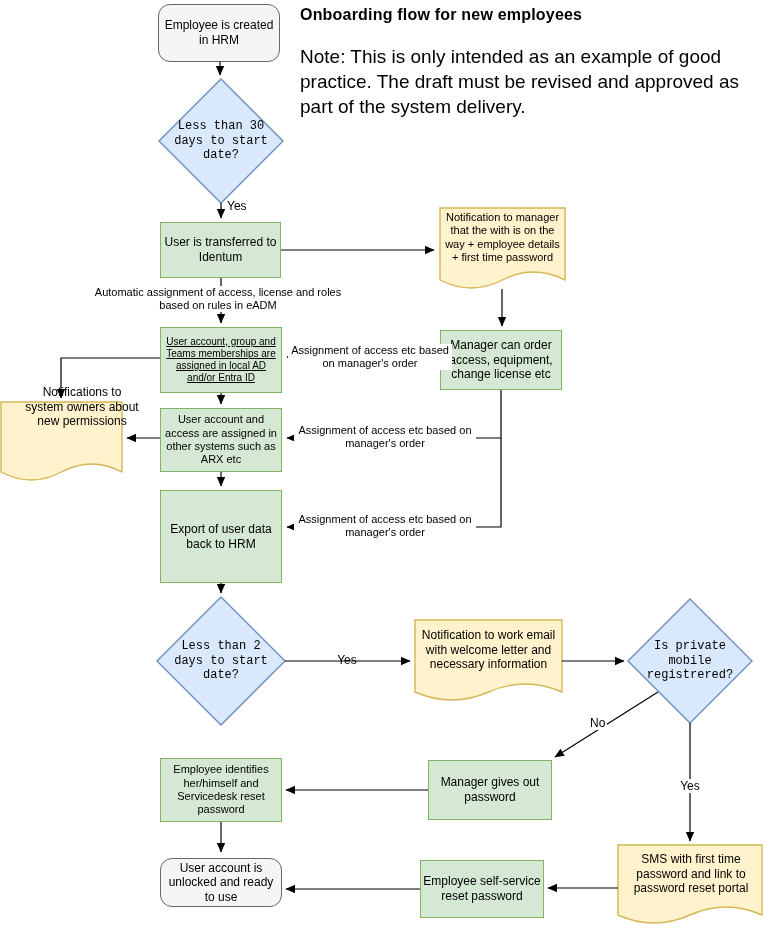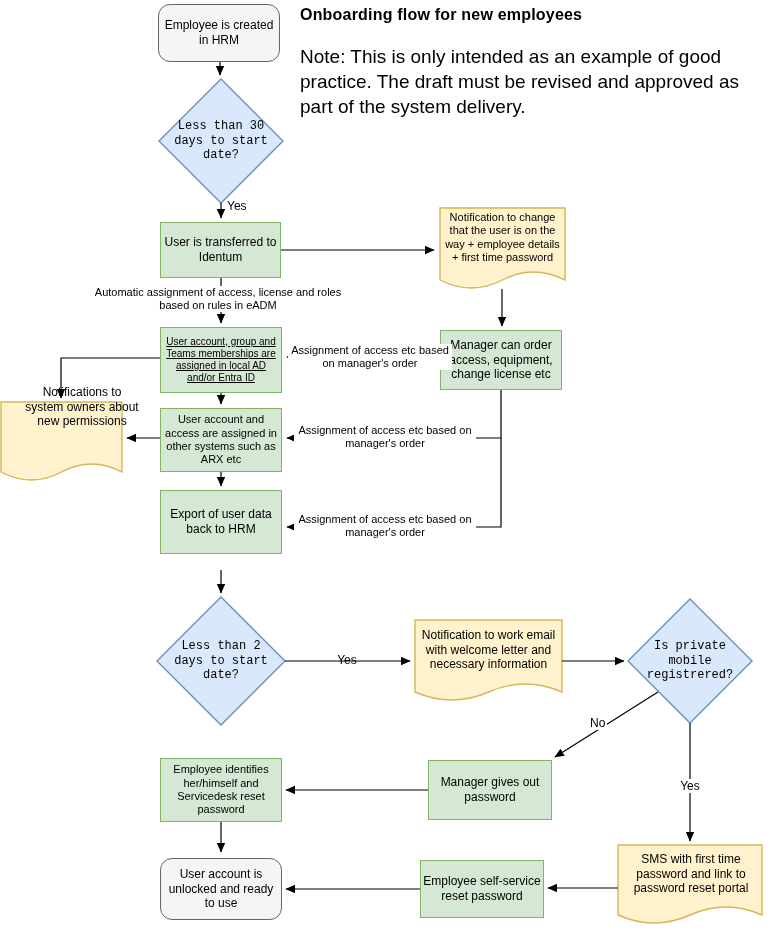--- a/index.html
+++ b/index.html
@@ -71,36 +71,36 @@
       <line x1="221" y1="822" x2="221" y2="852" marker-end="url(#arrow)"></line>
       <line x1="618" y1="888" x2="548" y2="888" marker-end="url(#arrow)"></line>
       <line x1="420" y1="889" x2="286" y2="889" marker-end="url(#arrow)"></line>
     </g>
   </svg>
 
   <div id="title">Onboarding flow for new employees</div>
   <div id="note">Note: This is only intended as an example of good practice. The draft must be revised and approved as part of the system delivery.</div>
 
   <div class="node terminator" style="left:158px;top:4px;width:122px;height:58px;">Employee is created in HRM</div>
-  <div class="node terminator" style="left:160px;top:858px;width:122px;height:62px;">User account is unlocked and ready to use</div>
+  <div class="node terminator" style="left:160px;top:858px;width:122px;height:49px;">User account is unlocked and ready to use</div>
 
   <div class="node process" style="left:160px;top:222px;width:121px;height:56px;">User is transferred to Identum</div>
   <div class="node process f10" style="left:160px;top:327px;width:122px;height:66px;">User account, group and Teams memberships are assigned in local AD and/or Entra ID</div>
   <div class="node process" style="left:440px;top:330px;width:122px;height:60px;">Manager can order access, equipment, change license etc</div>
   <div class="node process f11" style="left:160px;top:408px;width:122px;height:64px;">User account and access are assigned in other systems such as ARX etc</div>
-  <div class="node process" style="left:160px;top:490px;width:122px;height:64px;">Export of user data back to HRM</div>
+  <div class="node process" style="left:160px;top:490px;width:122px;height:93px;">Export of user data back to HRM</div>
   <div class="node process" style="left:428px;top:760px;width:124px;height:60px;">Manager gives out password</div>
   <div class="node process f11" style="left:160px;top:758px;width:122px;height:64px;">Employee identifies her/himself and Servicedesk reset password</div>
   <div class="node process" style="left:420px;top:860px;width:124px;height:58px;">Employee self-service reset password</div>
 
   <div class="dtext" style="left:165px;top:113px;width:112px;height:56px;">Less than 30 days to start date?</div>
   <div class="dtext" style="left:165px;top:633px;width:112px;height:56px;">Less than 2 days to start date?</div>
   <div class="dtext" style="left:637px;top:633px;width:106px;height:56px;">Is private mobile registrered?</div>
 
-  <div class="doctext f11" style="left:442px;top:211px;width:121px;">Notification to change that the user is on the way + employee details + first time password</div>
+  <div class="doctext f11" style="left:442px;top:211px;width:121px;">Notification to manager that the with is on the way + employee details + first time password</div>
   <div class="doctext" style="left:3px;top:385px;width:118px;margin-left:20px;">Notifications to system owners about new permissions</div>
   <div class="doctext" style="left:418px;top:628px;width:141px;">Notification to work email with welcome letter and necessary information</div>
   <div class="doctext" style="left:622px;top:852px;width:138px;">SMS with first time password and link to password reset portal</div>
 
   <div class="elabel" style="left:227px;top:199px;">Yes</div>
   <div class="elabel whitebg centered f11" style="left:218px;top:286px;width:268px;">Automatic assignment of access, license and roles based on rules in eADM</div>
   <div class="elabel whitebg centered f11" style="left:370px;top:344px;width:160px;">Assignment of access etc based on manager's order</div>
   <div class="elabel whitebg centered f11" style="left:385px;top:424px;width:178px;">Assignment of access etc based on manager's order</div>
   <div class="elabel whitebg centered f11" style="left:385px;top:513px;width:178px;">Assignment of access etc based on manager's order</div>
   <div class="elabel centered" style="left:347px;top:653px;">Yes</div>

